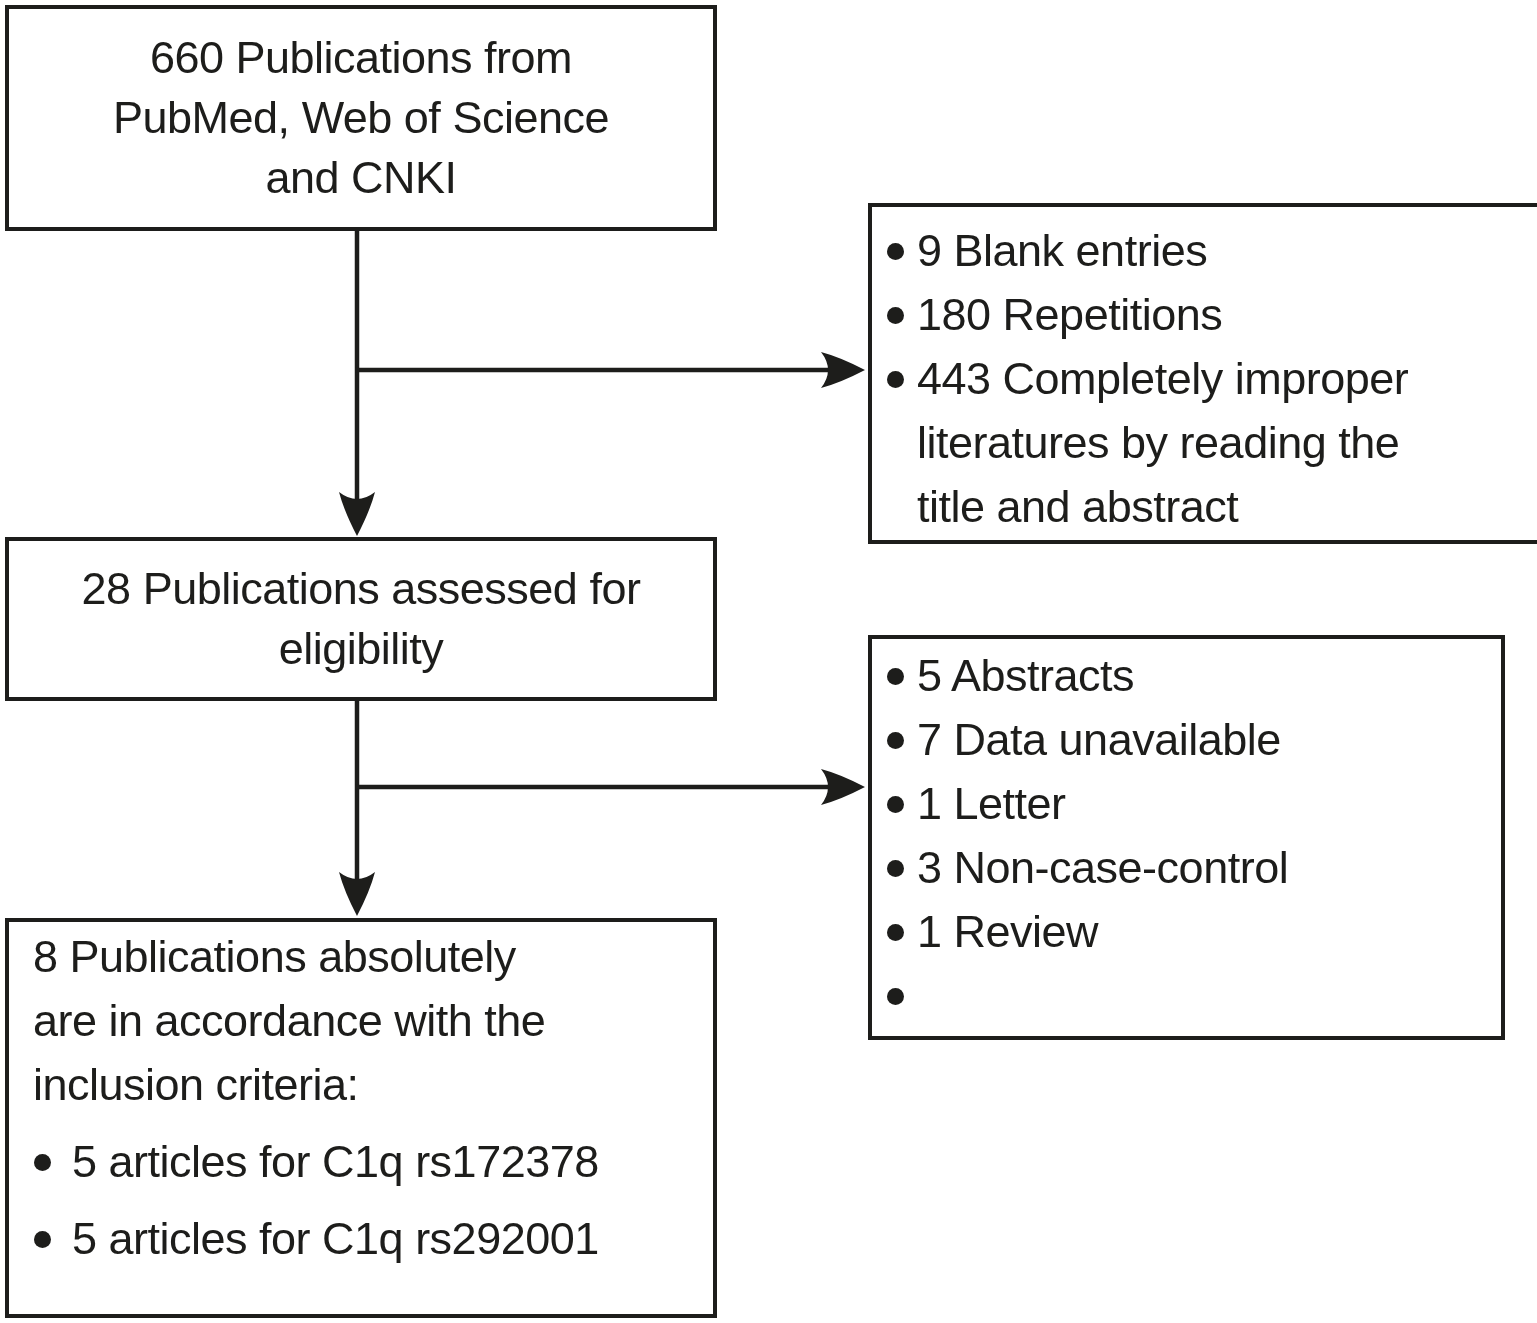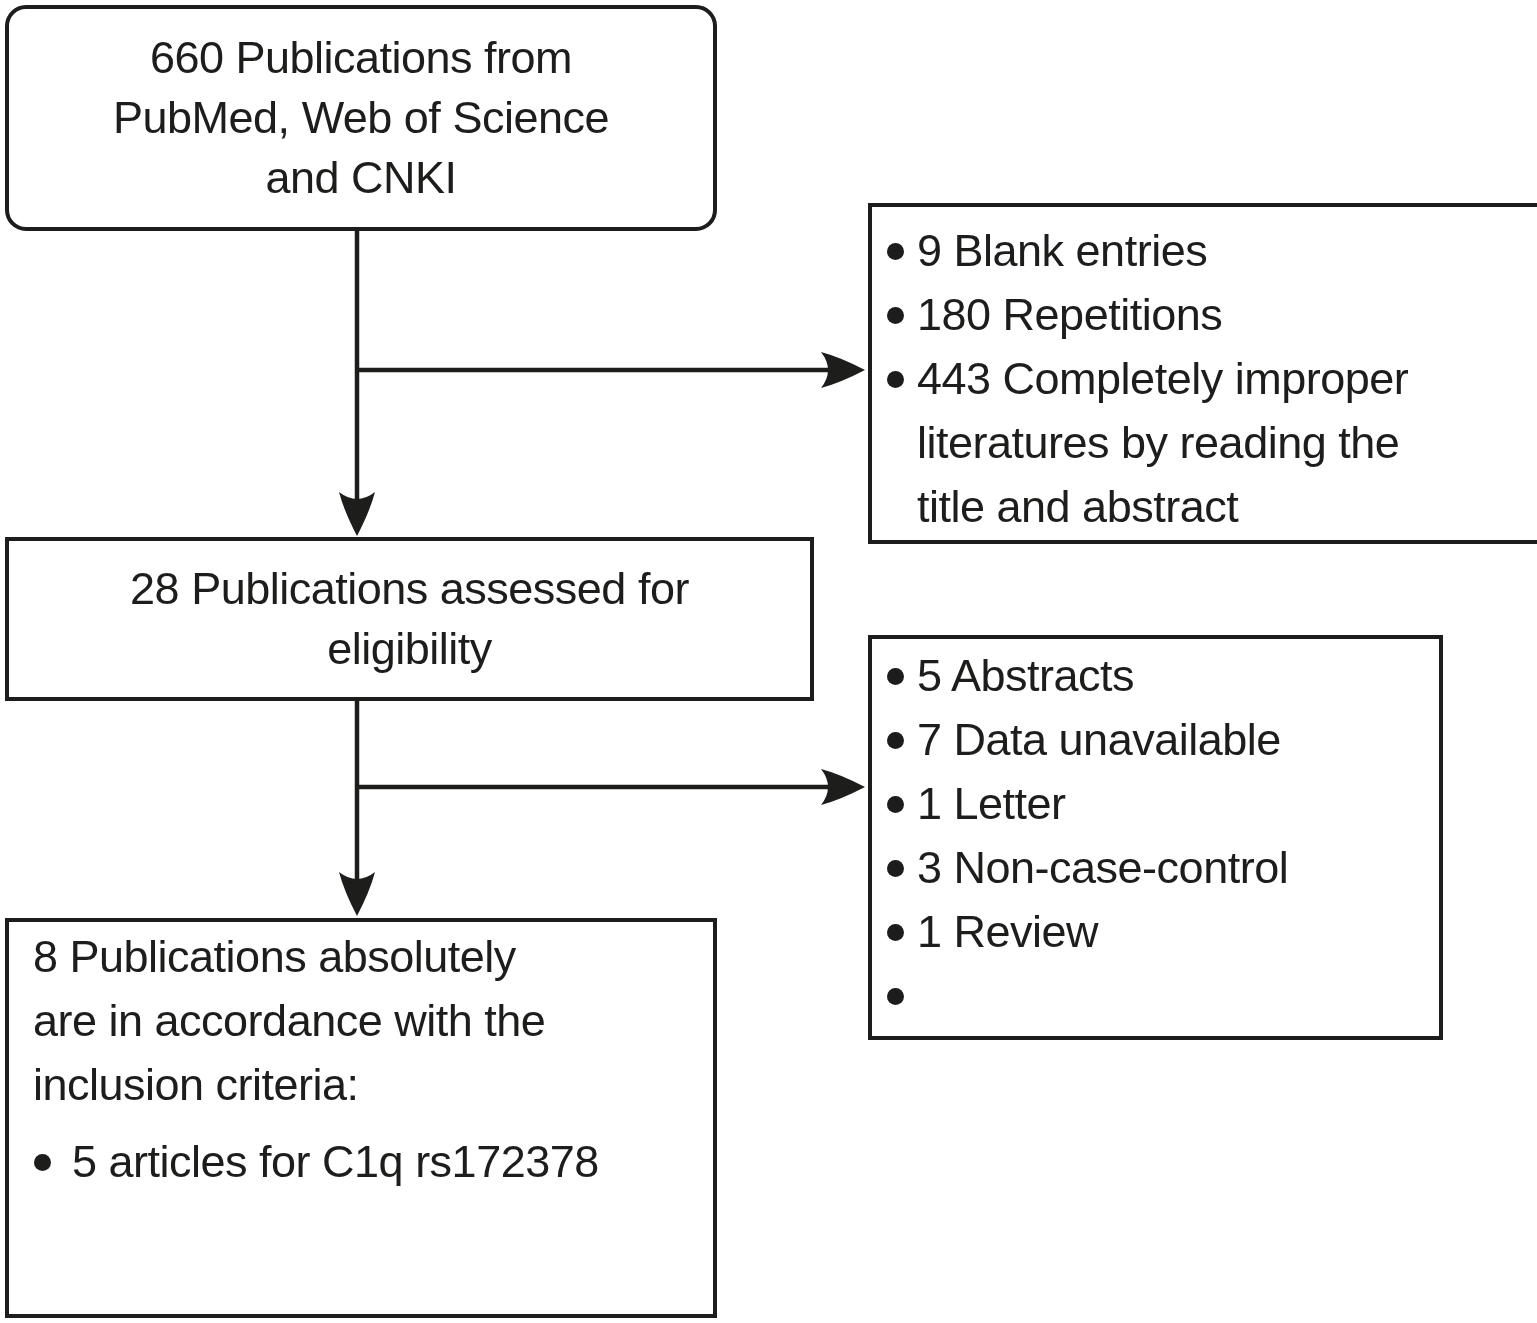--- a/index.html
+++ b/index.html
@@ -20,33 +20,33 @@
   }
   .center-box {
     display: flex;
     flex-direction: column;
     justify-content: center;
     text-align: center;
     font-size: 45px;
     line-height: 60px;
     letter-spacing: -0.5px;
   }
-  #box-source   { left: 5px;  top: 5px;   width: 712px; height: 226px; border-radius: 21px; }
-  #box-assessed { left: 5px;  top: 537px; width: 809px; height: 164px; }
+  #box-source   { left: 5px;  top: 5px;   width: 712px; height: 226px; }
+  #box-assessed { left: 5px;  top: 537px; width: 712px; height: 164px; }
   #box-included {
     left: 5px;  top: 918px; width: 712px; height: 400px;
     font-size: 45px; line-height: 64px; letter-spacing: -0.5px;
     padding: 3px 8px 3px 24px;
   }
   #box-excluded-initial {
     left: 868px; top: 203px; width: 698px; height: 341px;
     padding: 12px 6px 6px 0;
   }
   #box-excluded-eligibility {
-    left: 868px; top: 635px; width: 575px; height: 405px;
+    left: 868px; top: 635px; width: 637px; height: 405px;
     padding: 5px 6px 5px 0;
   }
   ul.bullets {
     list-style: none;
     margin: 0;
     padding: 0;
     font-size: 45px;
     line-height: 64px;
     letter-spacing: -0.5px;
   }
@@ -156,16 +156,20 @@
 
   <div class="box" id="box-included">
     <div class="intro-line">8 Publications absolutely</div>
     <div class="intro-line">are in accordance with the</div>
     <div class="intro-line">inclusion criteria:</div>
     <ul class="bullets incl">
       <li>
         <span class="dot"></span>
         <span class="li-text">5 articles for C1q rs172378</span>
       </li>
+      <li>
+        <span class="dot"></span>
+        <span class="li-text">5 articles for C1q rs292001</span>
+      </li>
     </ul>
   </div>
 
 </div>
 
 </body></html>

